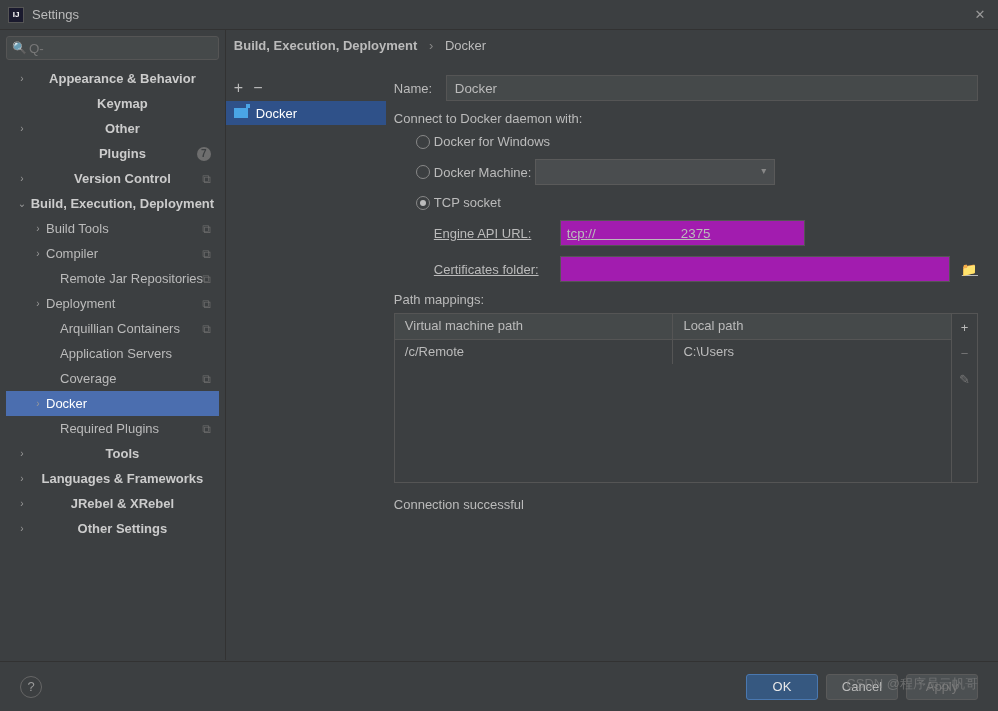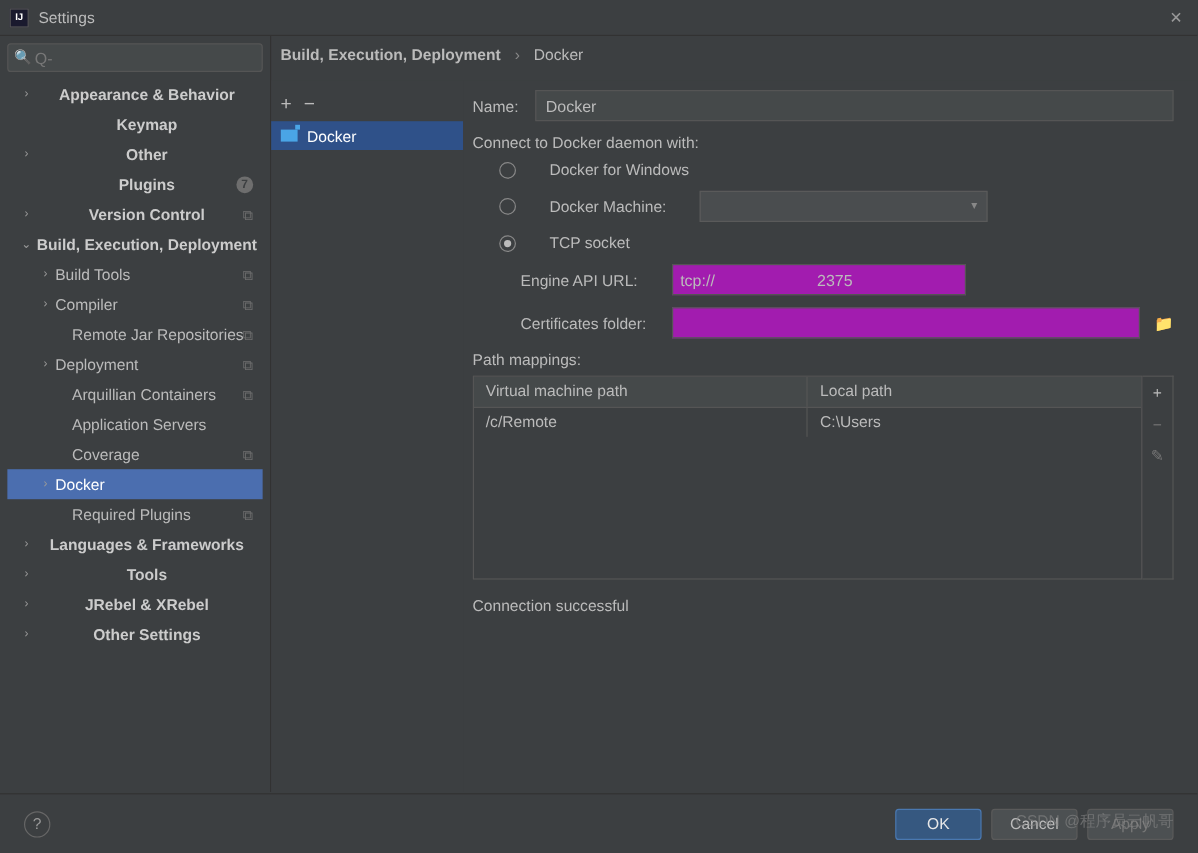--- a/index.html
+++ b/index.html
@@ -37,27 +37,27 @@
 .docker-icon { width: 14px; height: 10px; background: #4aa5e6; position: relative; }
 .docker-icon::after { content: ""; position: absolute; right: -2px; top: -4px; width: 4px; height: 4px; background: #4aa5e6; }
 .detail { flex: 1; padding: 8px 20px 0 8px; background: #3c3f41; }
 .brd { color: #bbb; font-size: 13px; margin-bottom: 10px; }
 .brd .b1 { font-weight: bold; }
 .brd .sep { margin: 0 8px; color: #888; }
 .row { display: flex; align-items: center; margin-bottom: 10px; }
 .row .label { width: 52px; }
 .row input.name { flex: 1; height: 26px; background: #45494a; border: 1px solid #555; color: #bbb; padding: 0 8px; outline: none; }
 .section-label { margin: 4px 0 8px 0; color: #bbb; }
-.radio-row { display: flex; align-items: center; margin: 6px 0 10px 22px; gap: 28px; }
+.radio-row { display: flex; align-items: center; margin: 6px 0 10px 22px; gap: 4px; }
 .radio { width: 14px; height: 14px; border: 1px solid #888; border-radius: 50%; display: inline-block; position: relative; }
 .radio.sel::after { content: ""; position: absolute; inset: 3px; background: #bbb; border-radius: 50%; }
 .radio-row .rlabel { color: #bbb; }
 .combo { flex: 1; max-width: 240px; height: 26px; background: #4a4d4f; border: 1px solid #5a5a5a; position: relative; }
 .combo::after { content: "▾"; position: absolute; right: 8px; top: 5px; color: #888; font-size: 10px; }
-.sub-row { display: flex; align-items: center; margin: 6px 0 10px 40px; gap: 8px; }
+.sub-row { display: flex; align-items: center; margin: 6px 0 10px 40px; gap: 8px; text-decoration: underline; }
 .sub-row .sl { width: 118px; text-align: left; color: #bbb; }
 .sub-row input { width: 245px; height: 26px; background: #a21caf; border: 1px solid #555; color: #bbb; padding: 0 6px; outline: none; }
 .folder-row input { flex: 1; }
 .folder-icon { color: #888; margin-left: 4px; cursor: pointer; }
 .mappings-label { margin: 6px 0 6px 0; color: #bbb; }
 .mappings-container { display: flex; }
 .mappings-table { flex: 1; border: 1px solid #555; background: #3c3f41; height: 170px; }
 .mappings-header { display: flex; background: #45494a; height: 26px; border-bottom: 1px solid #555; }
 .mappings-header div, .mappings-row div { flex: 1; padding: 4px 10px; color: #bbb; border-right: 1px solid #555; }
 .mappings-header div:last-child, .mappings-row div:last-child { border-right: none; }
@@ -153,25 +153,25 @@
           <span class="chev closed"></span>
           <span class="lbl">Docker</span>
         </div>
         <div class="tree-item indent-3">
           <span class="chev none"></span>
           <span class="lbl">Required Plugins</span>
           <span class="badge">⧉</span>
         </div>
         <div class="tree-item indent-1 bold">
           <span class="chev closed"></span>
+          <span class="lbl">Tools</span>
+        </div>
+        <div class="tree-item indent-1 bold">
+          <span class="chev closed"></span>
           <span class="lbl">Languages &amp; Frameworks</span>
-        </div>
-        <div class="tree-item indent-1 bold">
-          <span class="chev closed"></span>
-          <span class="lbl">Tools</span>
         </div>
         <div class="tree-item indent-1 bold">
           <span class="chev closed"></span>
           <span class="lbl">JRebel &amp; XRebel</span>
         </div>
         <div class="tree-item indent-1 bold">
           <span class="chev closed"></span>
           <span class="lbl">Other Settings</span>
         </div>
       </div>

